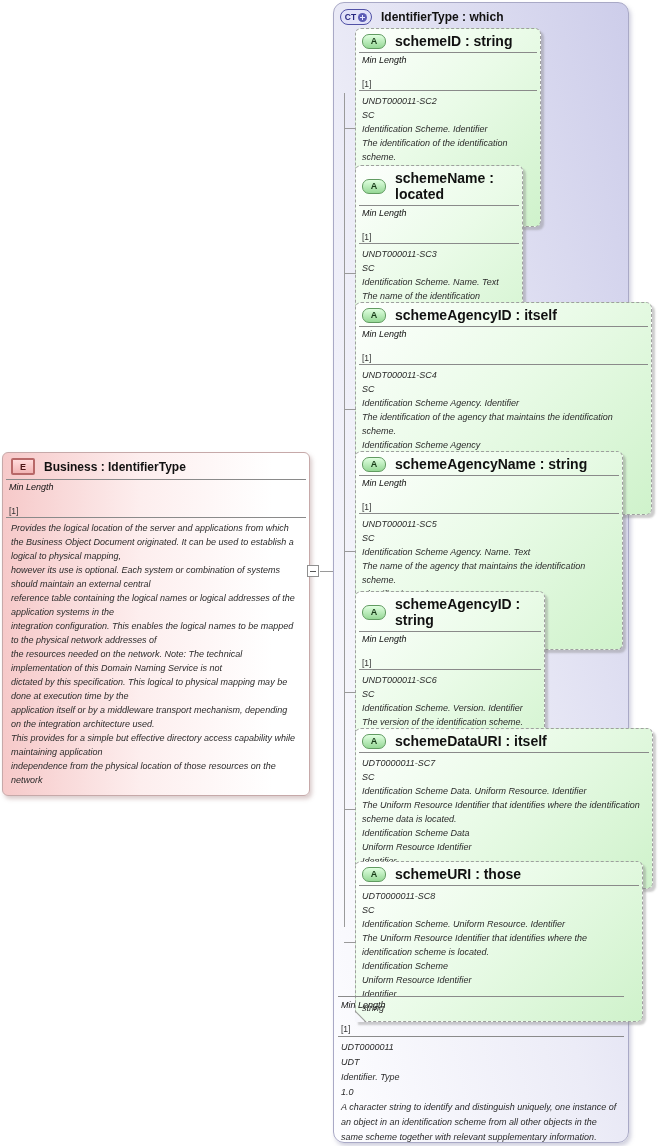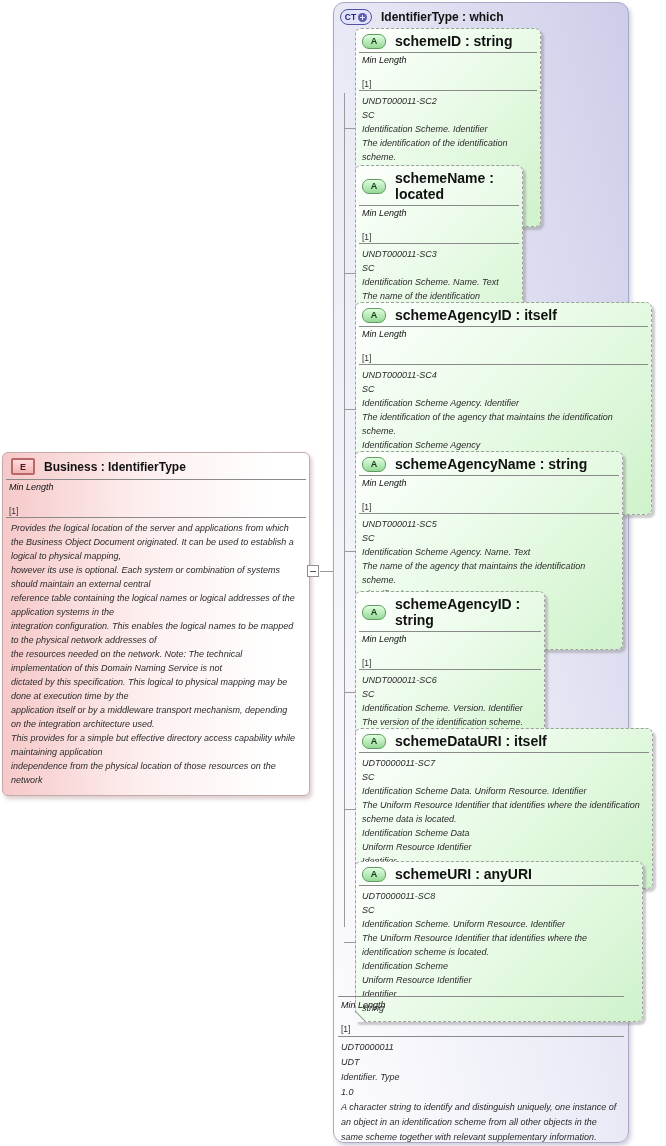--- a/index.html
+++ b/index.html
@@ -245,21 +245,21 @@
 Uniform Resource Identifier
 Identifier
 string</div>
     <span class="notch"></span>
     <span class="notch-line"></span>
   </div>
 
   <div class="abox" style="top:858px;width:288px;">
     <div class="hdr">
       <span class="a-icon">A</span>
-      <span class="box-title">schemeURI : anyURI</span>
+      <span class="box-title">schemeURI : those</span>
     </div>
     <div class="sep"></div>
     <div class="ann">UDT0000011-SC8
 SC
 Identification Scheme. Uniform Resource. Identifier
 The Uniform Resource Identifier that identifies where the identification scheme is located.
 Identification Scheme
 Uniform Resource Identifier
 Identifier
 string</div>

